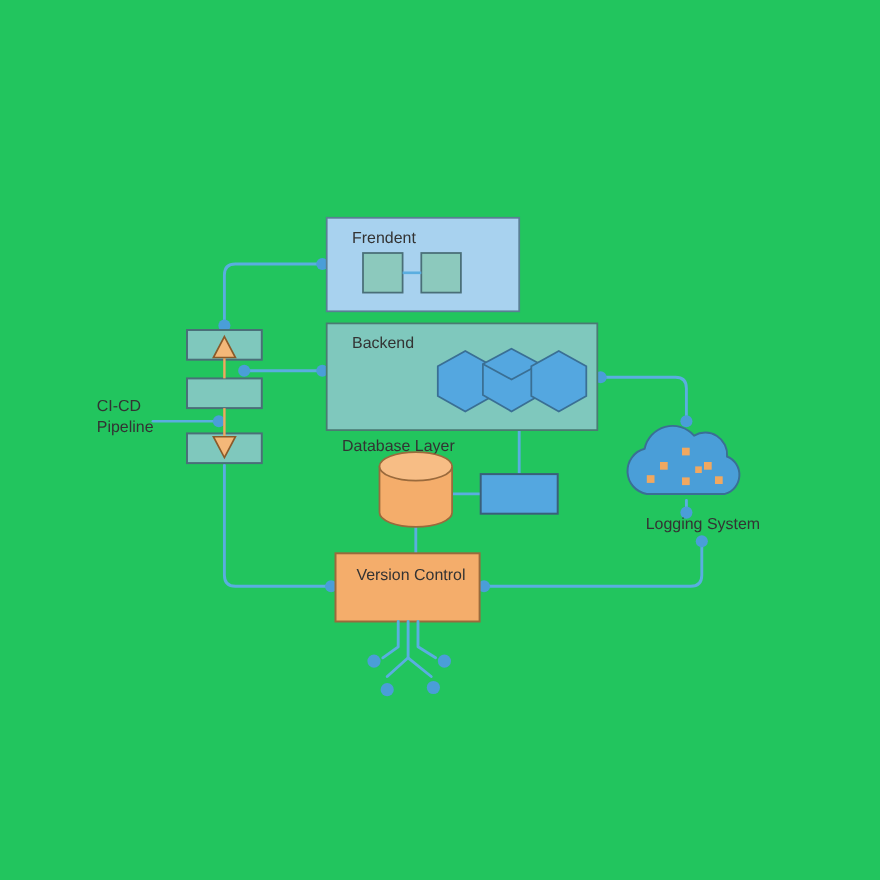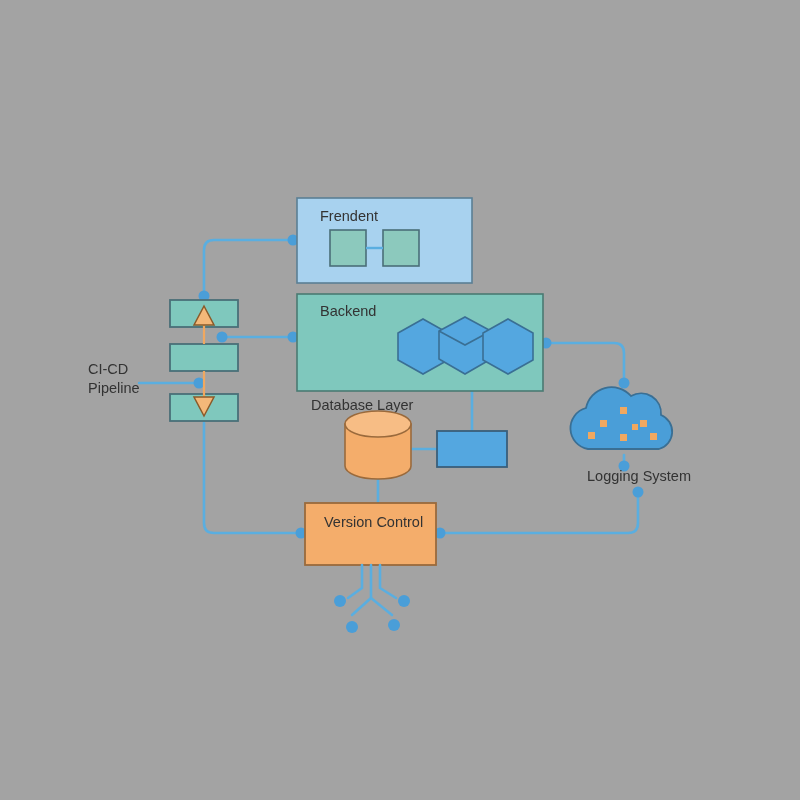--- a/index.html
+++ b/index.html
@@ -11,21 +11,21 @@
   body {
     width: 800px;
     height: 800px;
     font-family: "Liberation Sans", sans-serif;
     overflow: hidden;
   }
   #canvas {
     position: relative;
     width: 800px;
     height: 800px;
-    background: #a3a3a3;
+    background: #22c55e;
   }
   svg.diagram {
     position: absolute;
     top: 0;
     left: 0;
     width: 800px;
     height: 800px;
   }
   text {
     font-family: "Liberation Sans", sans-serif;

